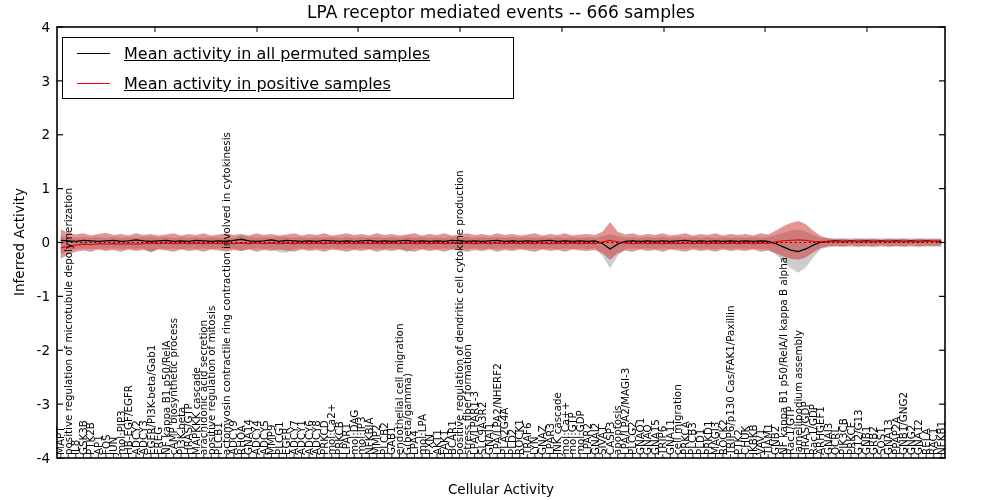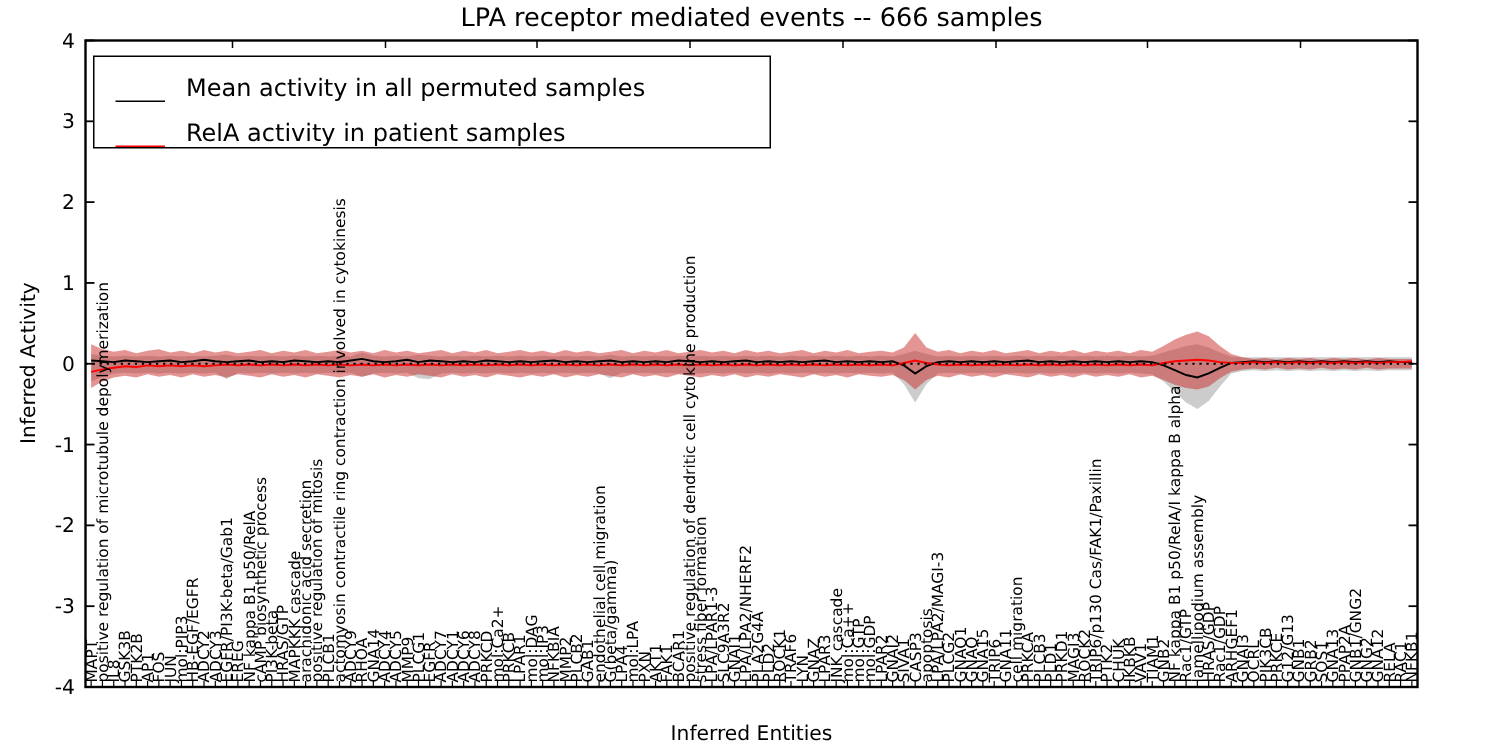--- a/index.html
+++ b/index.html
@@ -6,21 +6,21 @@
   #fig{position:relative;width:1000px;height:500px;background:#ffffff;
        font-family:"DejaVu Sans","Liberation Sans",sans-serif;color:#000;overflow:hidden;}
   #chart-svg{position:absolute;left:0;top:0;}
   .fig-title{position:absolute;top:2px;left:57px;width:888px;text-align:center;
              font-size:17px;}
   .y-label{position:absolute;left:-46px;top:234px;width:130px;text-align:center;
            font-size:13.5px;transform:rotate(-90deg);}
   .x-label{position:absolute;top:481px;left:57px;width:888px;text-align:center;font-size:13.5px;}
   .legend{position:absolute;left:62px;top:37px;width:452px;height:62px;background:#ffffff;
           border:1.6px solid #000;box-sizing:border-box;}
-  .legend-row{display:flex;align-items:flex-end;height:29px;margin-top:1px;}
+  .legend-row{display:flex;align-items:center;height:29px;margin-top:1px;text-decoration:underline;}
   .legend-line{display:inline-block;width:33px;height:0;border-top:1.6px solid #000;
                margin-left:14px;margin-right:14px;flex:0 0 auto;}
   .legend-text{font-size:16px;white-space:nowrap;}
 </style>
 </head>
 <body>
 
 <div id="fig">
   <svg id="chart-svg" width="1000" height="500">
       <polygon points="60.76271186440678,236.035 68.28813559322035,237.1125 75.8135593220339,237.65125 83.33898305084746,237.1125 90.86440677966101,237.65125 98.38983050847457,237.1125 105.91525423728814,237.65125 113.4406779661017,237.1125 120.96610169491525,237.65125 128.49152542372883,237.1125 136.01694915254237,237.65125 143.54237288135593,237.1125 151.0677966101695,236.57375 158.59322033898303,237.65125 166.1186440677966,237.1125 173.64406779661016,237.65125 181.16949152542372,237.1125 188.6949152542373,237.65125 196.22033898305085,237.1125 203.74576271186442,237.65125 211.27118644067798,237.1125 218.79661016949152,237.65125 226.32203389830508,237.1125 233.84745762711864,237.65125 241.3728813559322,234.9575 248.89830508474577,237.1125 256.42372881355936,237.65125 263.9491525423729,237.1125 271.47457627118644,237.65125 279,236.57375 286.52542372881356,237.1125 294.0508474576271,237.65125 301.57627118644064,237.1125 309.10169491525426,237.65125 316.6271186440678,237.1125 324.1525423728813,237.65125 331.6779661016949,237.1125 339.20338983050846,237.65125 346.728813559322,237.1125 354.2542372881356,237.65125 361.77966101694915,237.1125 369.3050847457627,237.65125 376.8305084745763,237.1125 384.35593220338984,237.65125 391.8813559322034,237.1125 399.40677966101697,237.65125 406.93220338983053,236.57375 414.45762711864404,237.65125 421.9830508474576,237.1125 429.50847457627117,237.65125 437.03389830508473,237.1125 444.5593220338983,237.65125 452.08474576271186,237.1125 459.6101694915254,237.65125 467.135593220339,237.1125 474.66101694915255,237.65125 482.1864406779661,237.1125 489.7118644067797,237.65125 497.23728813559325,237.1125 504.76271186440675,237.65125 512.2881355932203,237.1125 519.8135593220338,237.65125 527.3389830508474,237.1125 534.8644067796611,237.65125 542.3898305084746,237.1125 549.9152542372881,237.65125 557.4406779661017,237.1125 564.9661016949153,237.65125 572.4915254237288,237.1125 580.0169491525423,237.65125 587.542372881356,237.1125 595.0677966101695,237.65125 602.5932203389831,236.035 610.1186440677966,233.88 617.6440677966102,236.035 625.1694915254237,237.65125 632.6949152542373,237.1125 640.2203389830509,237.65125 647.7457627118644,237.1125 655.271186440678,237.65125 662.7966101694915,237.1125 670.3220338983051,237.65125 677.8474576271186,237.1125 685.3728813559322,237.65125 692.8983050847457,237.1125 700.4237288135594,237.65125 707.9491525423729,237.1125 715.4745762711865,237.65125 723,237.1125 730.5254237288135,237.65125 738.0508474576271,237.1125 745.5762711864406,237.65125 753.1016949152543,237.1125 760.6271186440678,237.65125 768.1525423728814,237.1125 775.6779661016949,234.9575 783.2033898305085,232.8025 790.728813559322,230.6475 798.2542372881356,229.57 805.7796610169491,231.725 813.3050847457627,234.9575 820.8305084745763,237.65125 828.3559322033898,238.19 835.8813559322034,238.19 843.4067796610169,238.19 850.9322033898305,238.19 858.457627118644,238.19 865.9830508474577,238.19 873.5084745762712,238.19 881.0338983050848,238.19 888.5593220338983,238.19 896.0847457627119,238.19 903.6101694915254,238.19 911.1355932203389,238.19 918.6610169491526,238.19 926.1864406779661,238.19 933.7118644067797,238.19 941.2372881355932,238.19 941.2372881355932,246.81 933.7118644067797,246.81 926.1864406779661,246.81 918.6610169491526,247.34875 911.1355932203389,246.81 903.6101694915254,247.34875 896.0847457627119,246.81 888.5593220338983,247.34875 881.0338983050848,246.81 873.5084745762712,247.34875 865.9830508474577,246.81 858.457627118644,247.34875 850.9322033898305,246.81 843.4067796610169,247.34875 835.8813559322034,246.81 828.3559322033898,247.34875 820.8305084745763,248.965 813.3050847457627,257.585 805.7796610169491,267.2825 798.2542372881356,272.67 790.728813559322,268.36 783.2033898305085,261.35625 775.6779661016949,254.3525 768.1525423728814,249.50375 760.6271186440678,248.965 753.1016949152543,248.42625 745.5762711864406,248.965 738.0508474576271,248.42625 730.5254237288135,248.965 723,248.42625 715.4745762711865,248.965 707.9491525423729,248.42625 700.4237288135594,248.965 692.8983050847457,248.42625 685.3728813559322,248.965 677.8474576271186,248.42625 670.3220338983051,248.965 662.7966101694915,248.42625 655.271186440678,248.965 647.7457627118644,248.42625 640.2203389830509,248.965 632.6949152542373,248.42625 625.1694915254237,248.965 617.6440677966102,255.96875 610.1186440677966,268.36 602.5932203389831,255.96875 595.0677966101695,248.42625 587.542372881356,248.965 580.0169491525423,248.42625 572.4915254237288,248.965 564.9661016949153,248.42625 557.4406779661017,248.965 549.9152542372881,248.42625 542.3898305084746,248.965 534.8644067796611,248.42625 527.3389830508474,248.965 519.8135593220338,248.42625 512.2881355932203,248.965 504.76271186440675,248.42625 497.23728813559325,248.965 489.7118644067797,248.42625 482.1864406779661,248.965 474.66101694915255,248.42625 467.135593220339,248.965 459.6101694915254,248.42625 452.08474576271186,248.965 444.5593220338983,248.42625 437.03389830508473,248.965 429.50847457627117,248.42625 421.9830508474576,248.965 414.45762711864404,248.42625 406.93220338983053,252.1975 399.40677966101697,248.965 391.8813559322034,248.42625 384.35593220338984,248.965 376.8305084745763,248.42625 369.3050847457627,248.965 361.77966101694915,248.42625 354.2542372881356,248.965 346.728813559322,248.42625 339.20338983050846,248.965 331.6779661016949,248.42625 324.1525423728813,248.965 316.6271186440678,248.42625 309.10169491525426,248.965 301.57627118644064,248.42625 294.0508474576271,248.965 286.52542372881356,252.73625 279,252.1975 271.47457627118644,248.42625 263.9491525423729,248.965 256.42372881355936,248.42625 248.89830508474577,248.965 241.3728813559322,251.12 233.84745762711864,248.42625 226.32203389830508,248.965 218.79661016949152,248.42625 211.27118644067798,248.965 203.74576271186442,248.42625 196.22033898305085,248.965 188.6949152542373,248.42625 181.16949152542372,248.965 173.64406779661016,248.42625 166.1186440677966,248.965 158.59322033898303,248.42625 151.0677966101695,252.73625 143.54237288135593,248.42625 136.01694915254237,248.965 128.49152542372883,248.42625 120.96610169491525,248.965 113.4406779661017,248.42625 105.91525423728814,248.965 98.38983050847457,248.42625 90.86440677966101,248.965 83.33898305084746,248.42625 75.8135593220339,248.965 68.28813559322035,251.12 60.76271186440678,254.3525" fill="#9a9a9a" fill-opacity="0.5" stroke="none"></polygon>
@@ -296,24 +296,24 @@
       <line x1="57" x2="63" y1="404.125" y2="404.125" stroke="#000" stroke-width="1.2"></line>
       <line x1="945" x2="939" y1="404.125" y2="404.125" stroke="#000" stroke-width="1.2"></line>
       <text x="50" y="408.825" text-anchor="end" font-size="13.5" font-family="DejaVu Sans, Liberation Sans, sans-serif" fill="#000">-3</text>
       <line x1="57" x2="63" y1="458" y2="458" stroke="#000" stroke-width="1.2"></line>
       <line x1="945" x2="939" y1="458" y2="458" stroke="#000" stroke-width="1.2"></line>
       <text x="50" y="462.7" text-anchor="end" font-size="13.5" font-family="DejaVu Sans, Liberation Sans, sans-serif" fill="#000">-4</text>
       <rect x="57" y="27" width="888" height="431" fill="none" stroke="#000" stroke-width="1.6"></rect>
     </svg>
   <div class="fig-title">LPA receptor mediated events -- 666 samples</div>
   <div class="y-label">Inferred Activity</div>
-  <div class="x-label">Inferred Entities</div>
+  <div class="x-label">Cellular Activity</div>
   <div class="legend">
     <div class="legend-row">
       <span class="legend-line" style="border-top-color: rgb(0, 0, 0);"></span>
       <span class="legend-text">Mean activity in all permuted samples</span>
     </div>
     <div class="legend-row">
       <span class="legend-line" style="border-top-color: rgb(255, 0, 0);"></span>
-      <span class="legend-text">RelA activity in patient samples</span>
+      <span class="legend-text">Mean activity in positive samples</span>
     </div>
   </div>
 </div>
 
 </body></html>

